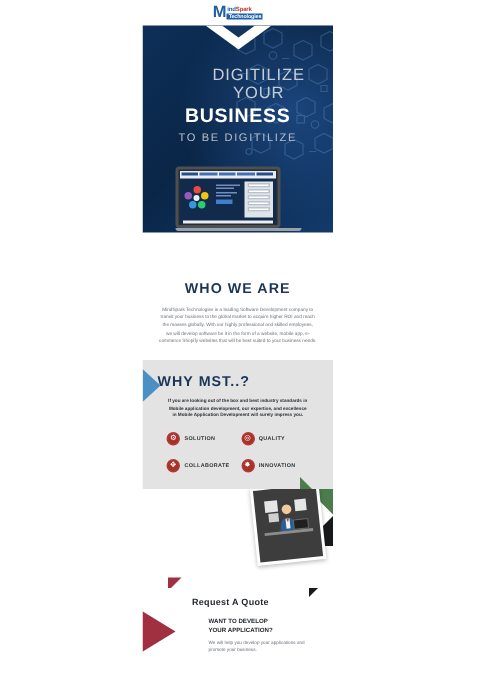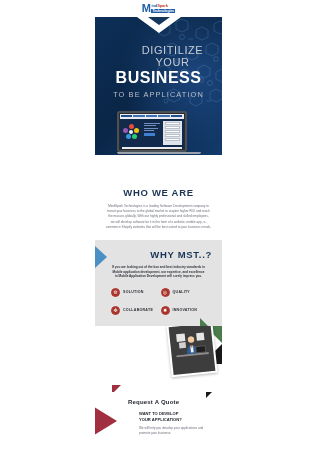--- a/index.html
+++ b/index.html
@@ -69,21 +69,21 @@
     border-left: 11px solid transparent;
     border-right: 11px solid transparent;
     border-top: 8px solid #13365f;
     z-index: 5;
   }
   .hero-text { position: absolute; left: 0; right: 0; top: 27px; text-align: center; z-index: 6; }
   .hero-l1 {
     font-size: 11px; letter-spacing: 0.6px; color: #c6ccd4; font-weight: 500; padding-left: 28px;
   }
   .hero-l2 {
-    font-size: 16px; letter-spacing: 0.5px; color: #ffffff; font-weight: bold;
+    font-size: 13px; letter-spacing: 0.5px; color: #ffffff; font-weight: bold;
     margin-top: 1px;
   }
   .hero-l3 {
     font-size: 7.4px; letter-spacing: 1.1px; color: #b8bfc8; margin-top: 3px;
   }
 
   
   .laptop { position: absolute; left: 50%; bottom: 1px; transform: translateX(-50%); z-index: 7; }
   .lap-screen {
     width: 70px; height: 41px; background: #2b2b2b;
@@ -129,21 +129,21 @@
     border-top: 11px solid transparent;
     border-bottom: 11px solid transparent;
     border-left: 12px solid #4a90c4;
   }
   .tri-green {
     position: absolute; right: -4px; bottom: -18px;
     width: 0; height: 0;
     border-top: 26px solid transparent;
     border-left: 26px solid #4b7c4b;
   }
-  .whymst .sec-title { text-align: right; }
+  .whymst .sec-title { text-align: left; }
   .why-sub {
     margin-top: 5px; font-size: 3.1px; line-height: 4.6px; color: #2d3138;
     font-weight: bold; text-align: center; padding: 0 6px;
   }
   .feat-grid {
     margin-top: 9px; display: grid; grid-template-columns: 1fr 1fr;
     row-gap: 9px; column-gap: 4px; padding: 0 6px;
   }
   .feat { display: flex; align-items: center; gap: 3px; }
   .feat-ico {
@@ -270,21 +270,21 @@
             <path d="M34,22 l5,0"></path>
             <path d="M52,84 l5,0"></path>
         </g>
       </svg>
       <div class="hero-chev"></div>
       <div class="hero-chev-in"></div>
 
       <div class="hero-text">
         <div class="hero-l1">DIGITILIZE YOUR</div>
         <div class="hero-l2">BUSINESS</div>
-        <div class="hero-l3">TO BE APPLICATION</div>
+        <div class="hero-l3">TO BE DIGITILIZE</div>
       </div>
 
       <div class="laptop">
         <div class="lap-screen">
           <div class="lap-inner">
             <div class="lap-nav">
               <span class="nb b"></span>
               <span class="nb"></span>
               <span class="nb"></span>
               <span class="nb"></span>

